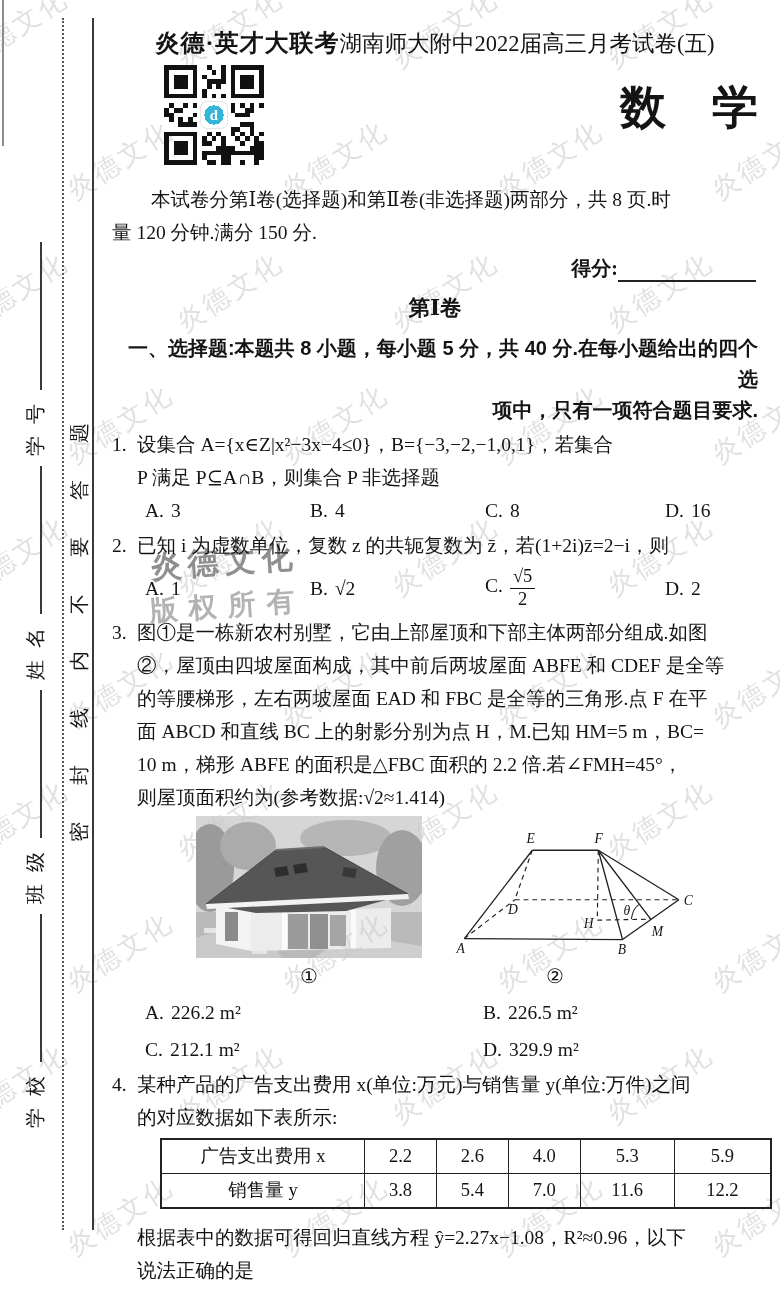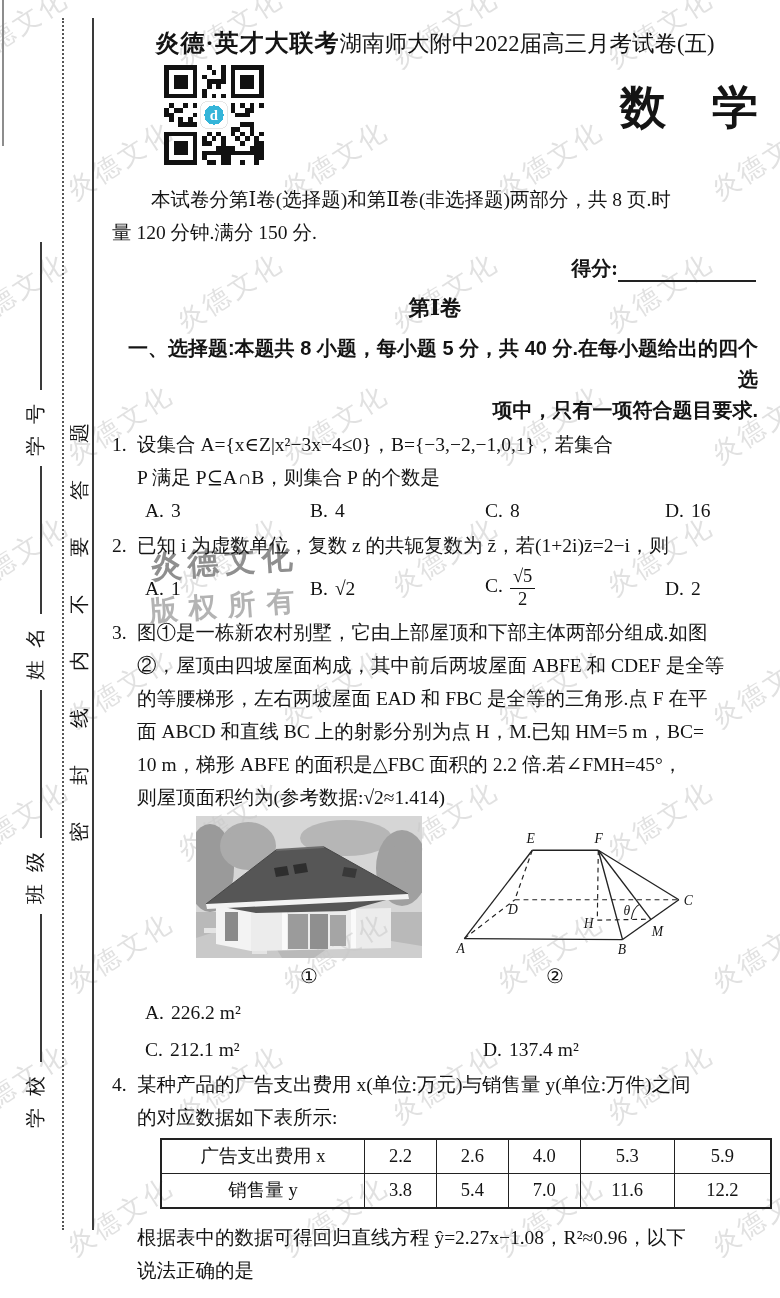--- a/index.html
+++ b/index.html
@@ -259,21 +259,21 @@
     <div id="part1-title">第Ⅰ卷</div>
 
     <div id="section-hdr">
       <div class="section-line">一、选择题:本题共 8 小题，每小题 5 分，共 40 分.在每小题给出的四个选</div>
       <div class="section-line">项中，只有一项符合题目要求.</div>
     </div>
 
     <div class="q">
       <span class="qnum">1.</span>
       <div>设集合 A={x∈Z|x²−3x−4≤0}，B={−3,−2,−1,0,1}，若集合</div>
-      <div>P 满足 P⊆A∩B，则集合 P 的个数是</div>
+      <div>P 满足 P⊆A∩B，则集合 P 非选择题</div>
       <div class="opts4">
         <span class="opt"><span class="lbl">A.</span><span>3</span></span>
         <span class="opt"><span class="lbl">B.</span><span>4</span></span>
         <span class="opt"><span class="lbl">C.</span><span>8</span></span>
         <span class="opt"><span class="lbl">D.</span><span>16</span></span>
       </div>
     </div>
 
     <div class="q">
       <span class="qnum">2.</span>
@@ -363,24 +363,25 @@
       </div>
     </div>
     <div id="fig-labels">
       <span class="fl1">①</span>
       <span class="fl2">②</span>
     </div>
 
     <div class="q">
       <div class="opts2">
         <span class="opt"><span class="lbl">A.</span><span>226.2 m²</span></span>
+        <span class="opt"><span class="lbl">B.</span><span>226.5 m²</span></span>
       </div>
       <div class="opts2">
         <span class="opt"><span class="lbl">C.</span><span>212.1 m²</span></span>
-        <span class="opt"><span class="lbl">D.</span><span>137.4 m²</span></span>
+        <span class="opt"><span class="lbl">D.</span><span>329.9 m²</span></span>
       </div>
     </div>
 
     <div class="q">
       <span class="qnum">4.</span>
       <div>某种产品的广告支出费用 x(单位:万元)与销售量 y(单位:万件)之间</div>
       <div>的对应数据如下表所示:</div>
       <table id="q4-table">
         <tbody>
             <tr>

